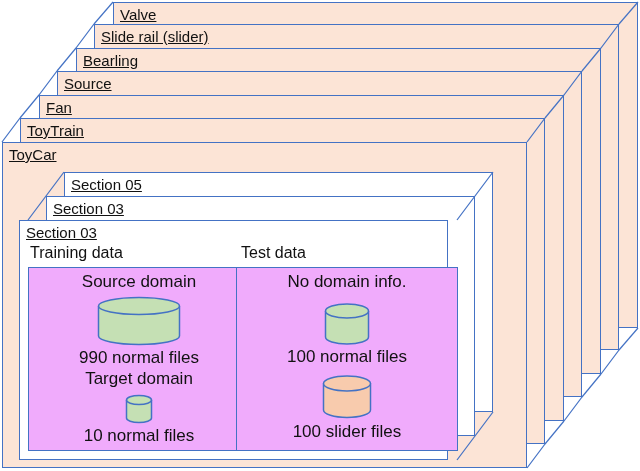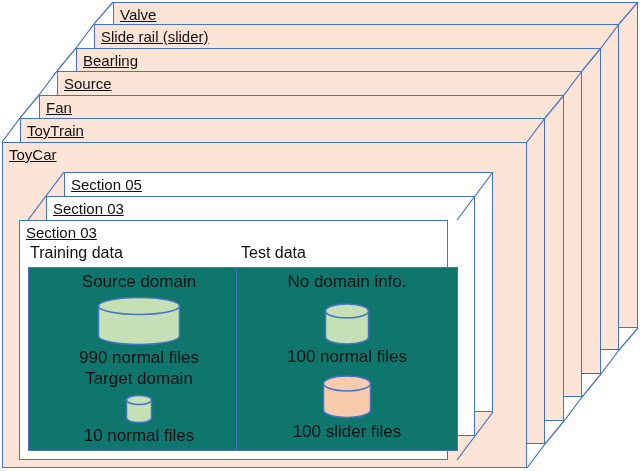--- a/index.html
+++ b/index.html
@@ -36,21 +36,21 @@
   .split-title {
     position:absolute;
     font-size:16px;
     line-height:20px;
     white-space:nowrap;
   }
   .panel {
     position:absolute;
     top:46px;
     width:222px; height:184px;
-    background:#0f766e;
+    background:#f0abfc;
     border:1.5px solid #4472c4;
     box-sizing:border-box;
     display:flex;
     flex-direction:column;
     align-items:center;
   }
   .panel.training { left:8px; }
   .panel.test { left:216px; }
   .panel-heading {
     font-size:17px;

